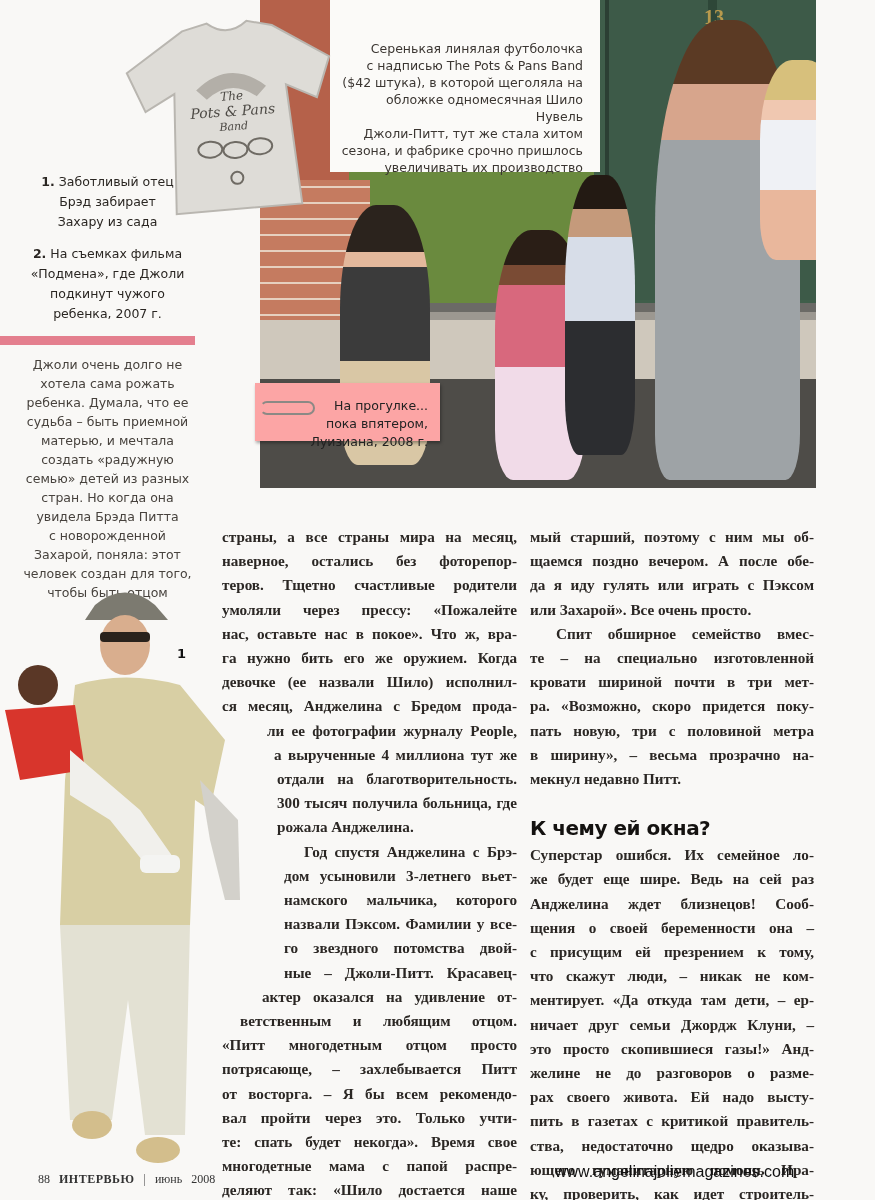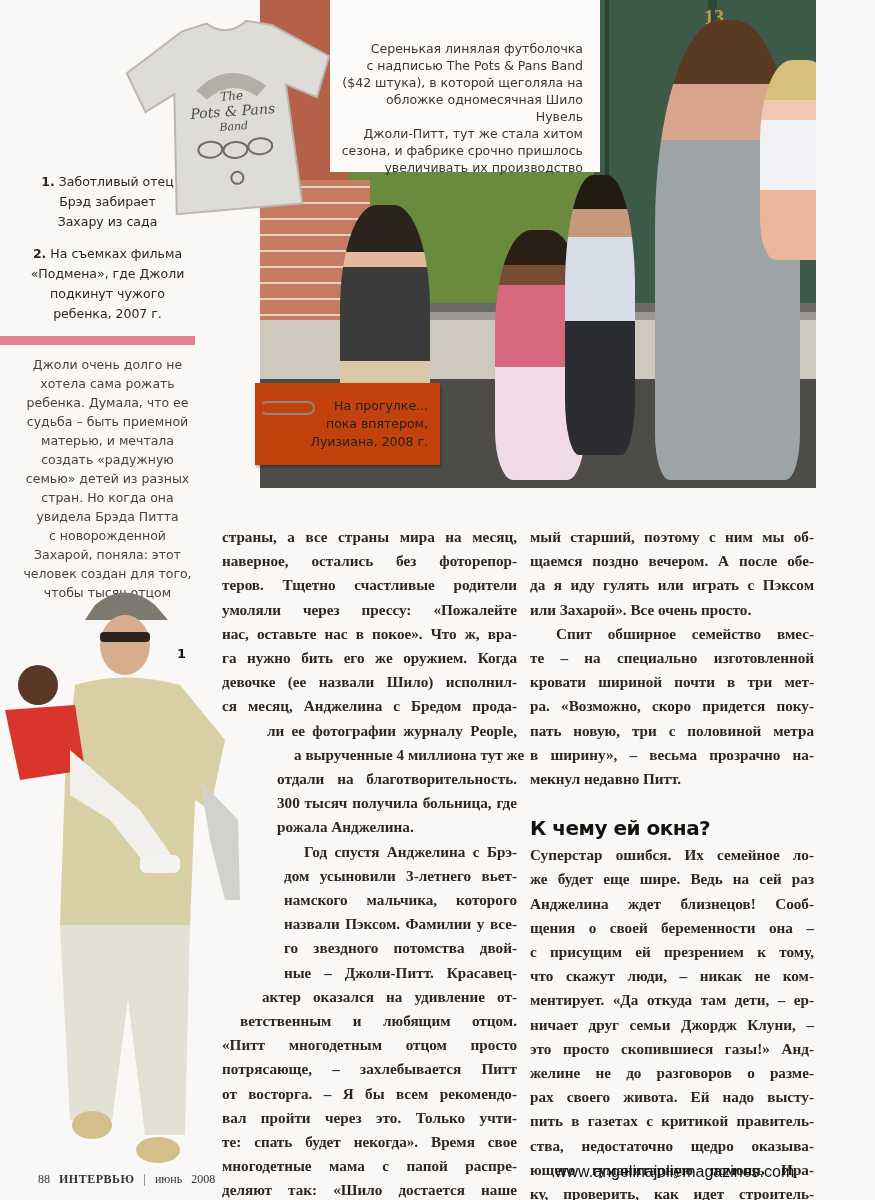--- a/index.html
+++ b/index.html
@@ -48,22 +48,22 @@
 
   
   .tshirt-caption-bg { left: 330px; top: 0; width: 270px; height: 172px; background: #fbfaf8; }
   .tshirt-caption {
     left: 340px; top: 40px; width: 243px;
     font: 12.5px/17px "DejaVu Sans", sans-serif; color: #3b3632; text-align: right;
   }
 
   
   .note {
-    left: 255px; top: 383px; width: 185px; height: 82px;
-    background: #c2410c; box-shadow: 1px 2px 3px rgba(0,0,0,.35);
+    left: 255px; top: 383px; width: 185px; height: 58px;
+    background: #fca5a5; box-shadow: 1px 2px 3px rgba(0,0,0,.35);
   }
   .note-text {
     position: absolute; right: 12px; top: 14px; width: 160px;
     font: 12.5px/18px "DejaVu Sans", sans-serif; color: #222; text-align: right;
   }
   .paperclip { position: absolute; left: 5px; top: 18px; width: 55px; height: 14px; border: 2px solid #8b8985; border-radius: 8px; border-left-color: transparent; }
 
   
   .captions {
     left: 20px; top: 172px; width: 175px;
@@ -187,21 +187,21 @@
   <div>ребенка. Думала, что ее</div>
   <div>судьба – быть приемной</div>
   <div>матерью, и мечтала</div>
   <div>создать «радужную</div>
   <div>семью» детей из разных</div>
   <div>стран. Но когда она</div>
   <div>увидела Брэда Питта</div>
   <div>с новорожденной</div>
   <div>Захарой, поняла: этот</div>
   <div>человек создан для того,</div>
-  <div>чтобы тысяч отцом</div>
+  <div>чтобы быть отцом</div>
 </div>
 
 <div class="abs brad">
   <svg viewBox="0 0 245 590">
 
     <path d="M95 25 Q125 0 155 25 L168 40 L85 40 Z" fill="#7c7a70"></path>
 
     <ellipse cx="125" cy="65" rx="25" ry="30" fill="#d9ae8e"></ellipse>
     <rect x="100" y="52" width="50" height="10" rx="4" fill="#2a221c"></rect>
 
@@ -225,21 +225,21 @@
 <div class="abs col col-mid">
   <span class="ln">страны, а все страны мира на месяц,</span>
   <span class="ln">наверное, остались без фоторепор-</span>
   <span class="ln">теров. Тщетно счастливые родители</span>
   <span class="ln">умоляли через прессу: «Пожалейте</span>
   <span class="ln">нас, оставьте нас в покое». Что ж, вра-</span>
   <span class="ln">га нужно бить его же оружием. Когда</span>
   <span class="ln">девочке (ее назвали Шило) исполнил-</span>
   <span class="ln">ся месяц, Анджелина с Бредом прода-</span>
   <span class="ln" style="padding-left:45px">ли ее фотографии журналу People,</span>
-  <span class="ln" style="padding-left:72px">а вырученные 4 миллиона тут же</span>
+  <span class="ln" style="padding-left:52px">а вырученные 4 миллиона тут же</span>
   <span class="ln" style="padding-left:55px">отдали на благотворительность.</span>
   <span class="ln" style="padding-left:55px">300 тысяч получила больница, где</span>
   <span class="ln end" style="padding-left:55px">рожала Анджелина.</span>
   <span class="ln" style="padding-left:82px">Год спустя Анджелина с Брэ-</span>
   <span class="ln" style="padding-left:62px">дом усыновили 3-летнего вьет-</span>
   <span class="ln" style="padding-left:62px">намского мальчика, которого</span>
   <span class="ln" style="padding-left:62px">назвали Пэксом. Фамилии у все-</span>
   <span class="ln" style="padding-left:62px">го звездного потомства двой-</span>
   <span class="ln" style="padding-left:62px">ные – Джоли-Питт. Красавец-</span>
   <span class="ln" style="padding-left:40px">актер оказался на удивление от-</span>

